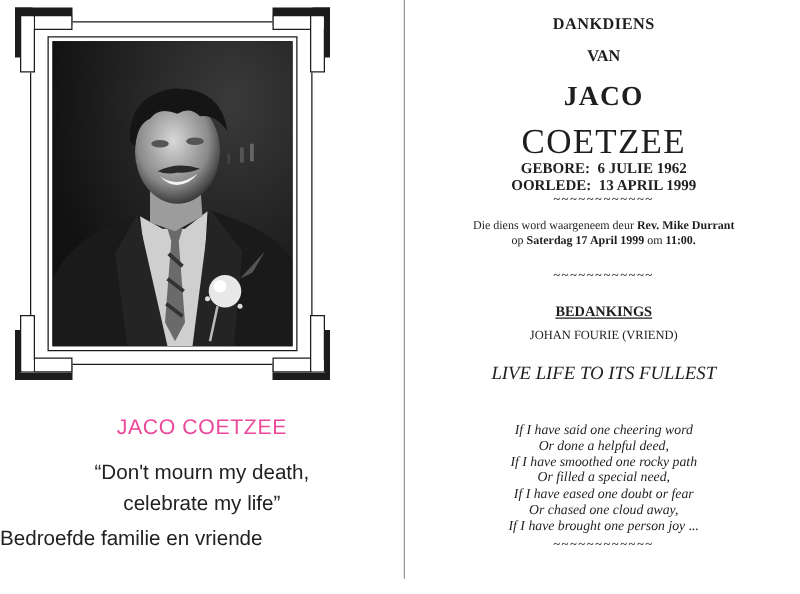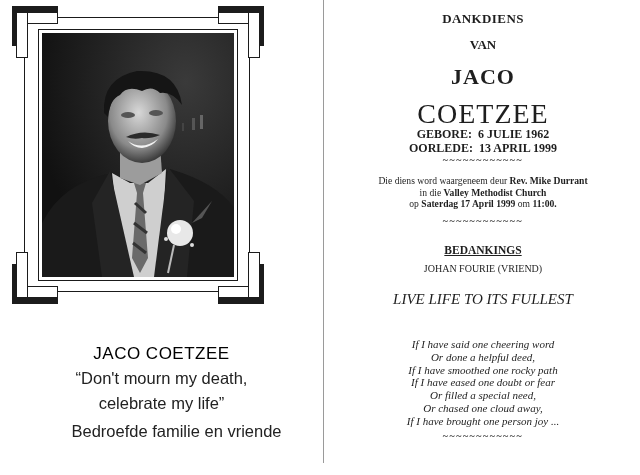--- a/index.html
+++ b/index.html
@@ -14,23 +14,23 @@
     .outer-line { position: absolute; left: 12px; top: 11px; width: 226px; height: 275px; border: 1.5px solid #1a1a1a; box-sizing: border-box; }
     .inner-line { position: absolute; left: 26px; top: 23px; width: 200px; height: 252px; border: 1.5px solid #1a1a1a; box-sizing: border-box; }
     .photo {
       position: absolute; left: 30px; top: 27px; width: 192px; height: 244px; overflow: hidden;
       background: radial-gradient(ellipse 60% 50% at 50% 85%, #2a2a2a 0%, #141414 70%), #161616;
     }
     .corner { position: absolute; width: 46px; height: 46px; }
     .corner .dark { position: absolute; background: #1c1c1c; }
     .corner .light { position: absolute; background: #fff; border: 1.5px solid #1c1c1c; box-sizing: border-box; }
 
-    .left-name { position: absolute; left: 0; width: 323px; top: 344px; text-align: center; font-family: "Liberation Sans", sans-serif; font-size: 17px; letter-spacing: 0.5px; color: #000000; }
+    .left-name { position: absolute; left: 0; width: 323px; top: 332px; text-align: center; font-family: "Liberation Sans", sans-serif; font-size: 17px; letter-spacing: 0.5px; color: #ec4899; }
     .left-quote { position: absolute; left: 0; width: 323px; top: 366px; text-align: center; font-family: "Liberation Sans", sans-serif; font-size: 16.5px; line-height: 25px; color: #222; }
-    .left-family { position: absolute; left: 15px; width: 323px; top: 422px; text-align: center; font-family: "Liberation Sans", sans-serif; font-size: 16.5px; color: #222; }
+    .left-family { position: absolute; left: 0; width: 323px; top: 422px; font-family: "Liberation Sans", sans-serif; font-size: 16.5px; color: #222; }
 
     
     .r { position: absolute; left: 338px; width: 290px; text-align: center; }
     .dankdiens { top: 11px; font-size: 13px; font-weight: bold; letter-spacing: 0.4px; text-align: center; }
     .van { top: 37px; font-size: 13px; font-weight: bold; }
     .name1 { top: 64px; font-size: 22px; font-weight: bold; letter-spacing: 1px; }
     .name2 { top: 98px; font-size: 28px; font-weight: normal; letter-spacing: 1px; }
     .dates { top: 127px; font-size: 12px; font-weight: bold; line-height: 14px; }
     .dash { font-size: 10px; letter-spacing: 1.5px; color: #444; font-weight: bold; }
     .dash1 { top: 154px; }
@@ -145,33 +145,32 @@
 
 <div class="r dates">
   <div><span>GEBORE:</span>&nbsp; <span>6 JULIE 1962</span></div>
   <div><span>OORLEDE:</span>&nbsp; <span>13 APRIL 1999</span></div>
 </div>
 
 <div class="r dash dash1">~~~~~~~~~~~~</div>
 
 <div class="r service">
   <div><span>Die diens word waargeneem deur </span><b>Rev. Mike Durrant</b></div>
-  <div><span>in die </span><b>Valley Methodist Church</b></div>
   <div><span>op </span><b>Saterdag 17 April 1999</b><span> om </span><b>11:00.</b></div>
 </div>
 
 <div class="r dash dash2">~~~~~~~~~~~~</div>
 
 <div class="r bed">BEDANKINGS</div>
 <div class="r thanks">JOHAN FOURIE  (VRIEND)</div>
 
 <div class="r poem-title">LIVE LIFE TO ITS FULLEST</div>
 <div class="r poem">
   <div>If I have said one cheering word</div>
   <div>Or done a helpful deed,</div>
   <div>If I have smoothed one rocky path</div>
+  <div>Or filled a special need,</div>
   <div>If I have eased one doubt or fear</div>
-  <div>Or filled a special need,</div>
   <div>Or chased one cloud away,</div>
   <div>If I have brought one person joy ...</div>
 </div>
 
 <div class="r dash dash3">~~~~~~~~~~~~</div>
 
 </body></html>

